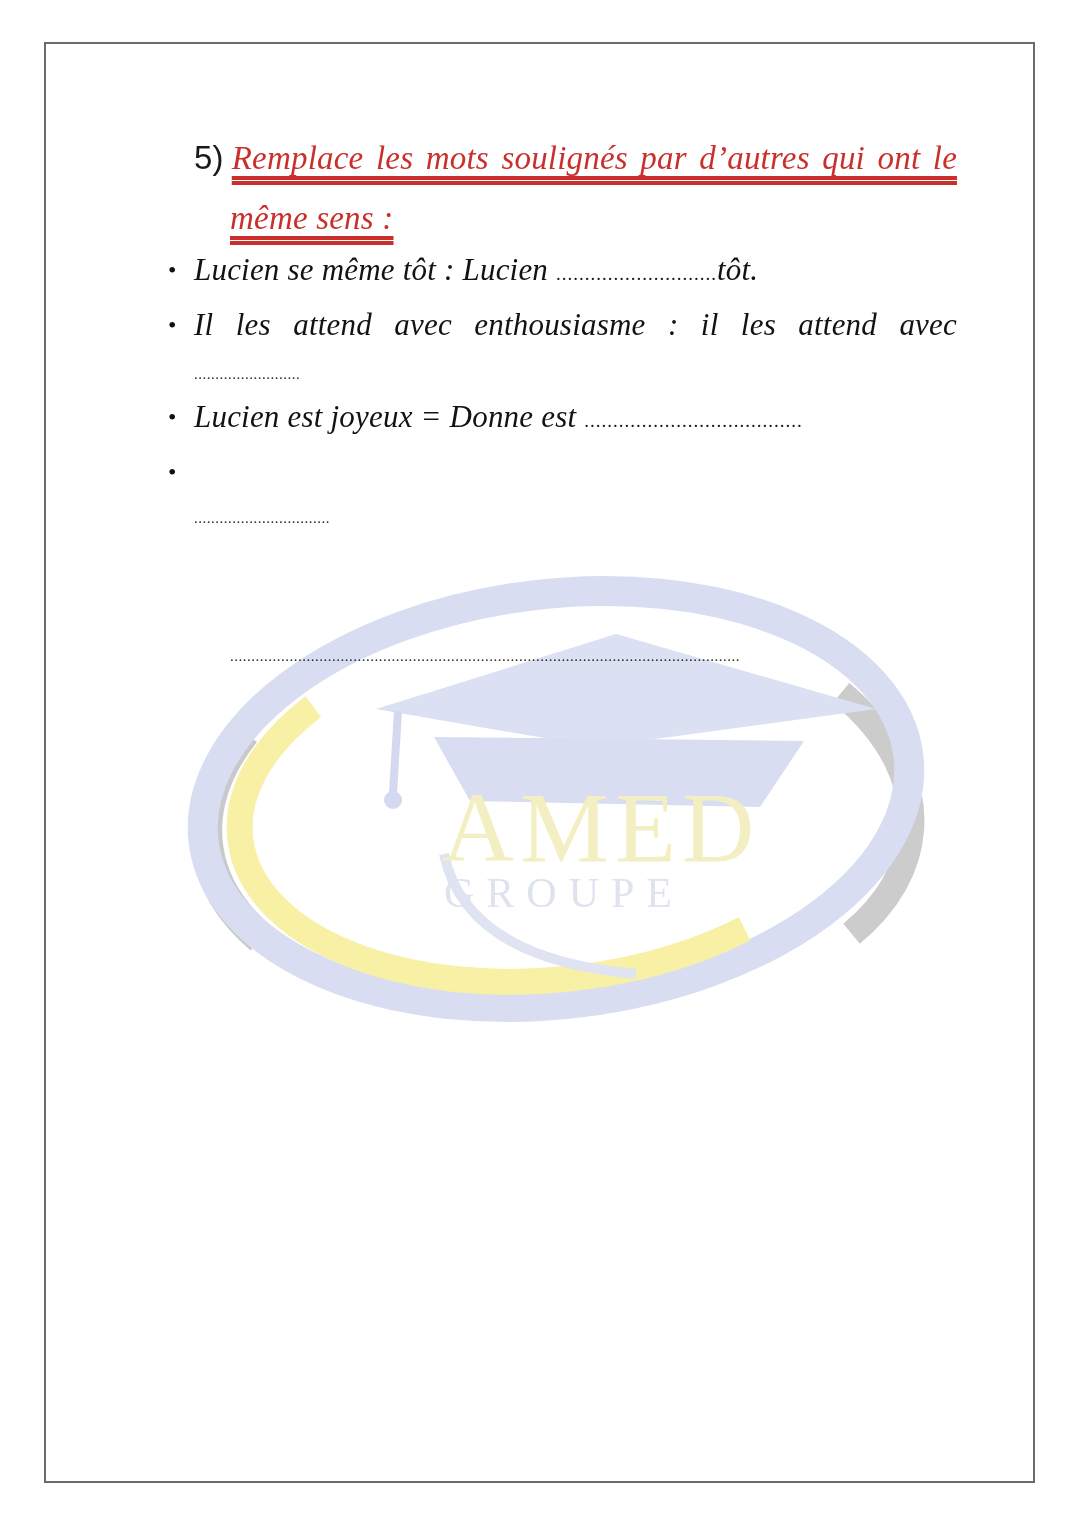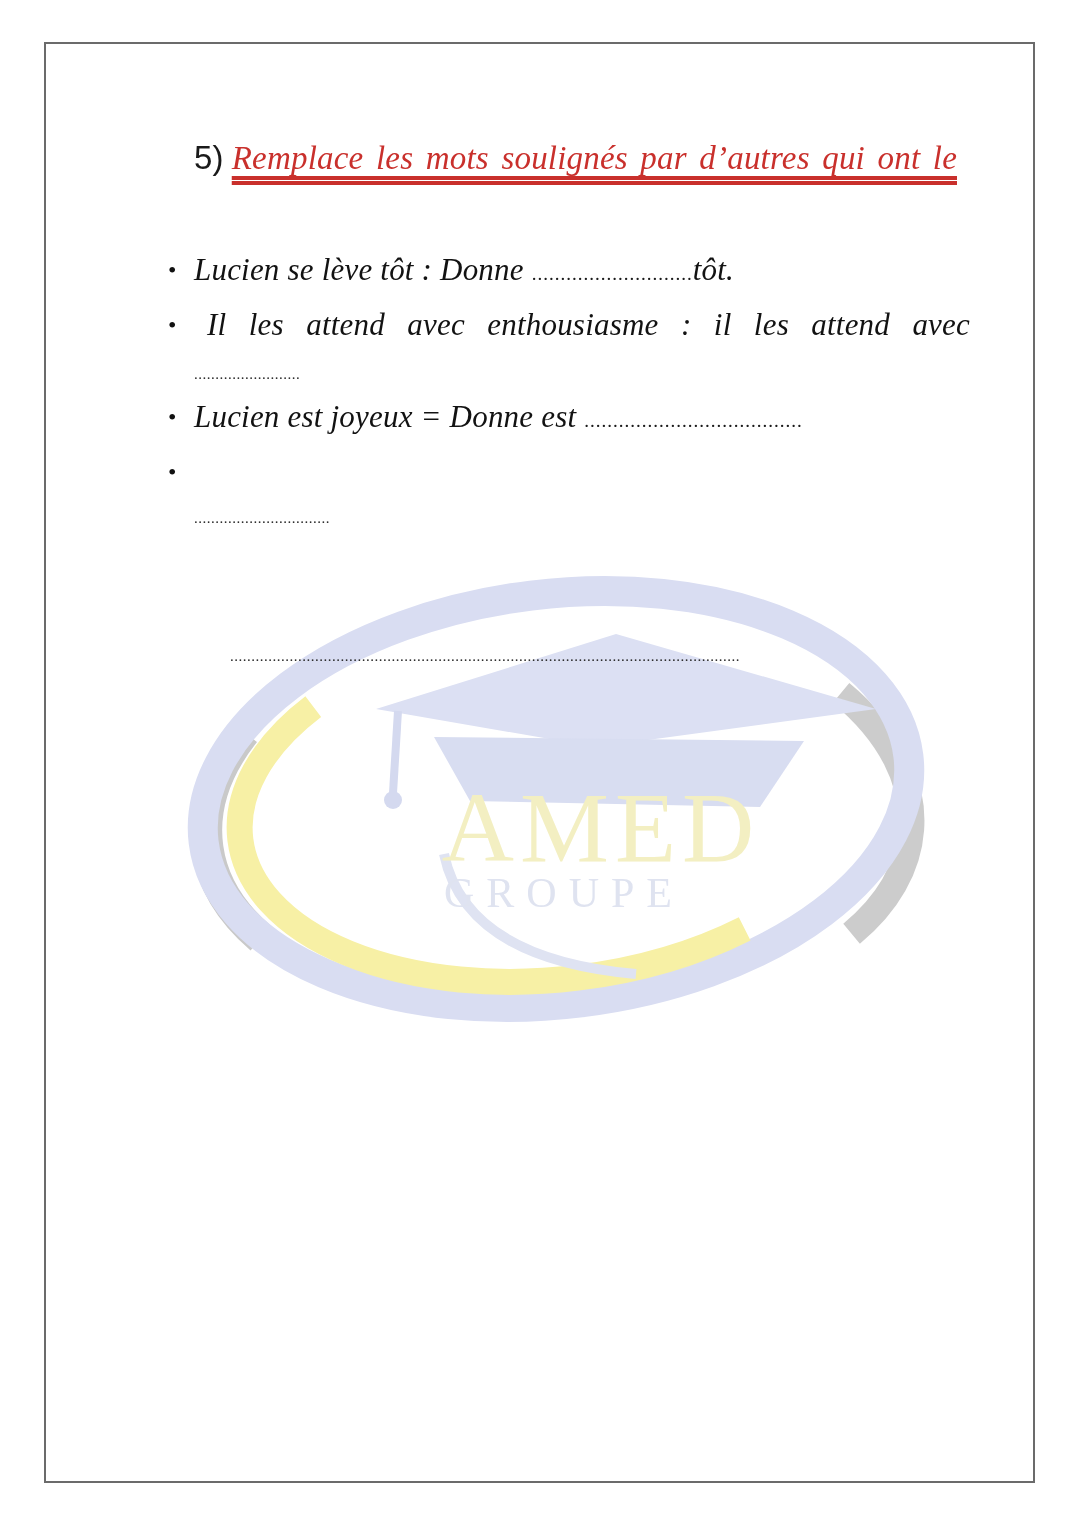--- a/index.html
+++ b/index.html
@@ -66,31 +66,34 @@
         <circle cx="217" cy="231" r="9" fill="#d4d9ef"></circle>
       </g>
 
       <text x="425" y="292" text-anchor="middle" font-family="Liberation Serif, serif" font-size="100" letter-spacing="6" fill="#f3efc2">AMED</text>
       <text x="388" y="338" text-anchor="middle" font-family="Liberation Serif, serif" font-size="42" letter-spacing="12" fill="#dfe3f0">GROUPE</text>
     </svg>
 
     <div class="abs line headline just" style="left:148px; top:92px; width:763px;">
       <span class="num5">5)</span><span class="red dblu">Remplace les mots soulignés par d’autres qui ont le</span>
     </div>
+    <div class="abs line headline" style="left:184px; top:152px;">
+      <span class="red dblu">même sens :</span>
+    </div>
 
     <span class="abs marker" style="left:122px; top:204px;">•</span>
     <span class="abs marker" style="left:122px; top:259px;">•</span>
     <span class="abs marker" style="left:122px; top:351px;">•</span>
     <span class="abs marker" style="left:122px; top:406px;">•</span>
 
     <div class="abs line body-text" style="left:148px; top:204px;">
-      <span>Lucien se lève tôt : Donne </span><span class="dots-inline">............................</span><span>tôt.</span>
+      <span>Lucien se même tôt : Lucien </span><span class="dots-inline">............................</span><span>tôt.</span>
     </div>
 
-    <div class="abs line body-text just" style="left:161px; top:259px; width:763px;">
+    <div class="abs line body-text just" style="left:148px; top:259px; width:763px;">
       <span>Il les attend avec enthousiasme : il les attend avec</span>
     </div>
     <div class="abs dotline" style="left:148px; top:322px;">.........................</div>
 
     <div class="abs line body-text" style="left:148px; top:351px;">
       <span>Lucien est joyeux = Donne est </span><span class="dots-inline">......................................</span>
     </div>
 
     <div class="abs dotline" style="left:148px; top:466px;">................................</div>
 

